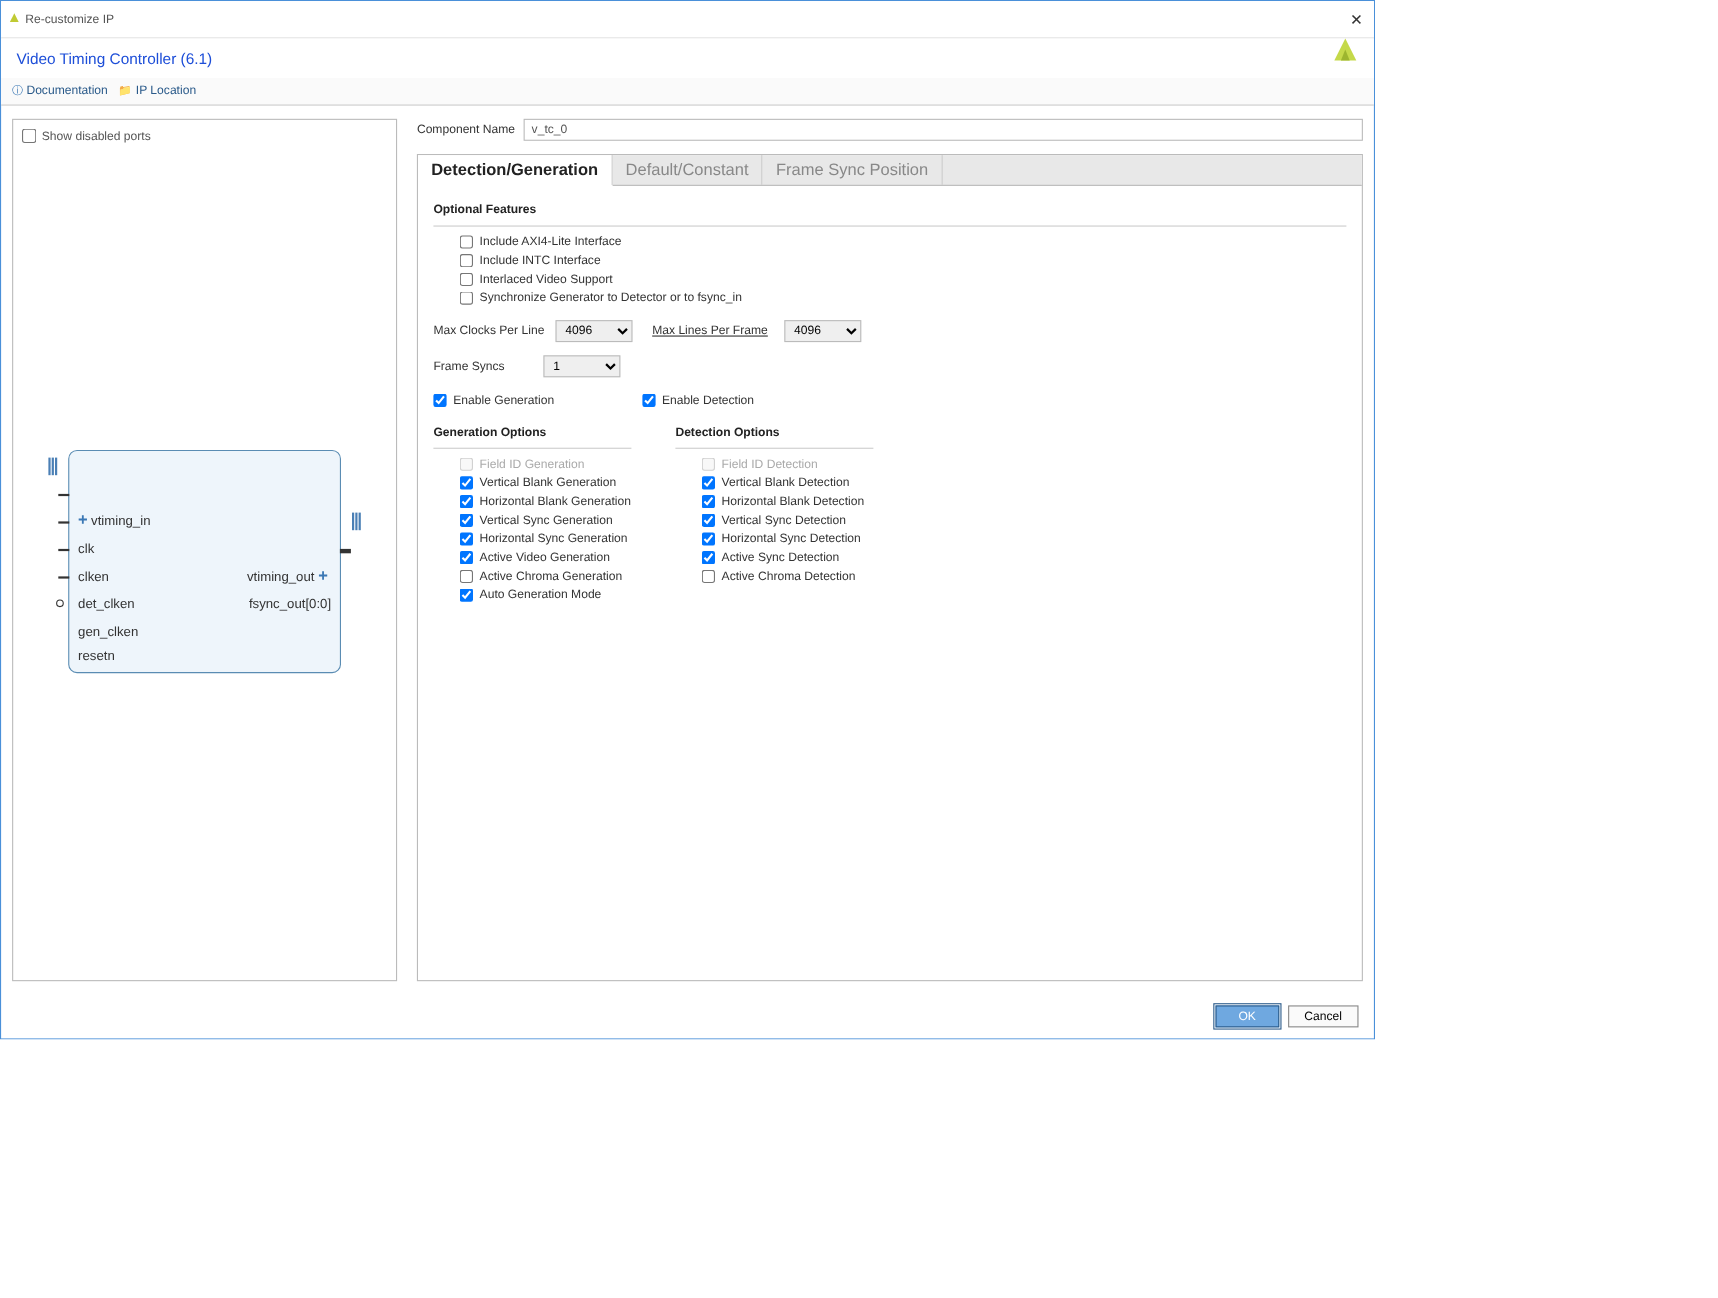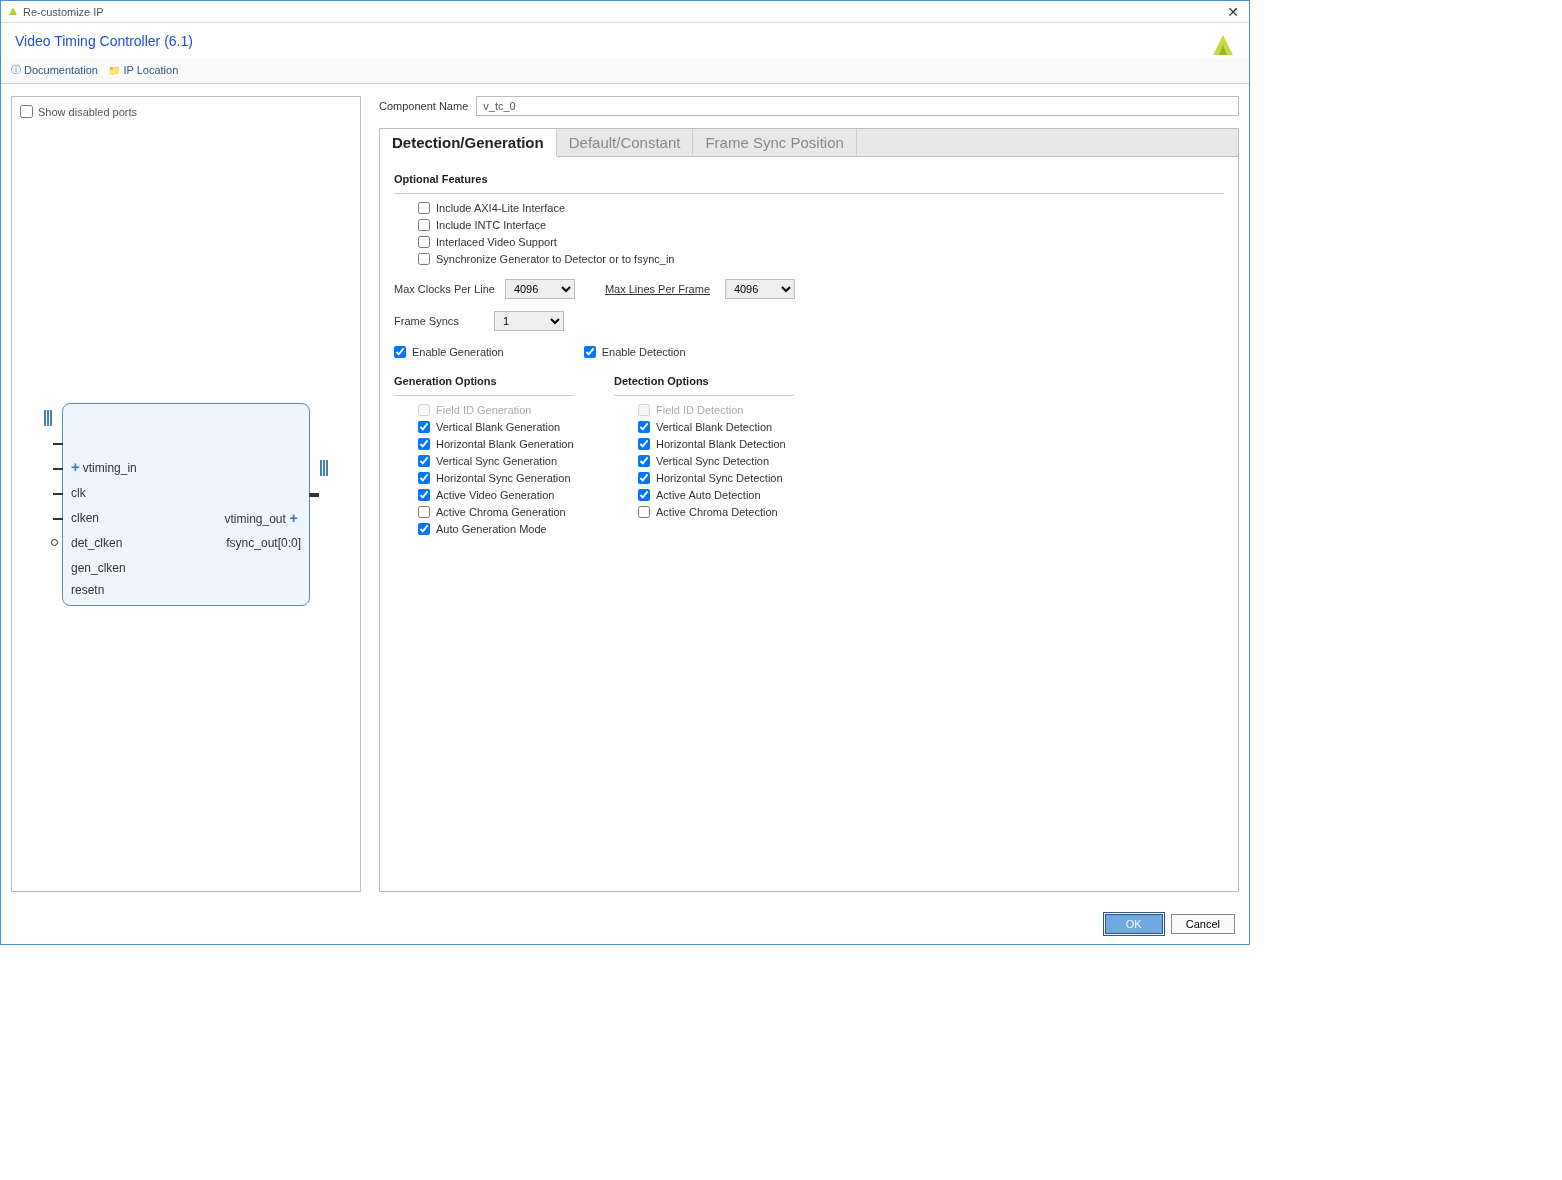--- a/index.html
+++ b/index.html
@@ -1,20 +1,20 @@
 <!DOCTYPE html>
 <html><head>
 <meta charset="utf-8">
 <style>
 * { box-sizing: border-box; margin: 0; padding: 0; font-family: "Segoe UI", Arial, sans-serif; }
 body { background: #fff; font-size: 12px; color: #333; }
 
 .window { border: 1px solid #4a90d9; width: 1250px; height: 945px; display: flex; flex-direction: column; position: relative; }
 
-.titlebar { height: 22px; background: #fff; display: flex; align-items: center; padding: 0 6px; border-bottom: 1px solid #ddd; }
+.titlebar { height: 34px; background: #fff; display: flex; align-items: center; padding: 0 6px; border-bottom: 1px solid #ddd; }
 .titlebar .app-icon { font-size: 11px; margin-right: 4px; }
 .titlebar .title { font-size: 11px; color: #555; flex: 1; }
 .titlebar .close { font-size: 14px; cursor: pointer; color: #333; padding: 0 4px; }
 
 .header { padding: 10px 14px; background: #fff; }
 .header .ip-title { font-size: 14px; font-weight: normal; color: #1d4ed8; }
 .logo { position: absolute; right: 12px; top: 30px; width: 28px; height: 28px; }
 
 .toolbar { padding: 4px 10px 6px; border-bottom: 1px solid #ccc; background: #fafafa; display: flex; gap: 10px; align-items: center; }
 .toolbar .link { color: #2a5a8a; font-size: 11px; cursor: pointer; display: flex; align-items: center; gap: 3px; }
@@ -185,21 +185,21 @@
             </label>
           <label class="cb-row">
               <input type="checkbox" style="">
               <span>Interlaced Video Support</span>
             </label>
           <label class="cb-row">
               <input type="checkbox" style="">
               <span>Synchronize Generator to Detector or to fsync_in</span>
             </label>
 
-          <div style="display:flex; gap:30px; margin:8px 0 2px;">
+          <div style="display:flex; gap:18px; margin:8px 0 2px;">
             <div class="sel-row">
               <label>Max Clocks Per Line</label>
               <select><option>4096</option></select>
             </div>
             <div class="sel-row">
               <label style="min-width:110px;text-decoration:underline;">Max Lines Per Frame</label>
               <select><option>4096</option></select>
             </div>
           </div>
           <div class="sel-row">
@@ -273,21 +273,21 @@
               <label class="cb-row">
                   <input type="checkbox" checked="" style="">
                   <span>Vertical Sync Detection</span>
                 </label>
               <label class="cb-row">
                   <input type="checkbox" checked="" style="">
                   <span>Horizontal Sync Detection</span>
                 </label>
               <label class="cb-row">
                   <input type="checkbox" checked="" style="">
-                  <span>Active Auto Detection</span>
+                  <span>Active Sync Detection</span>
                 </label>
               <label class="cb-row">
                   <input type="checkbox" style="">
                   <span>Active Chroma Detection</span>
                 </label>
             </div>
           </div>
 
         </div>
       </div>

